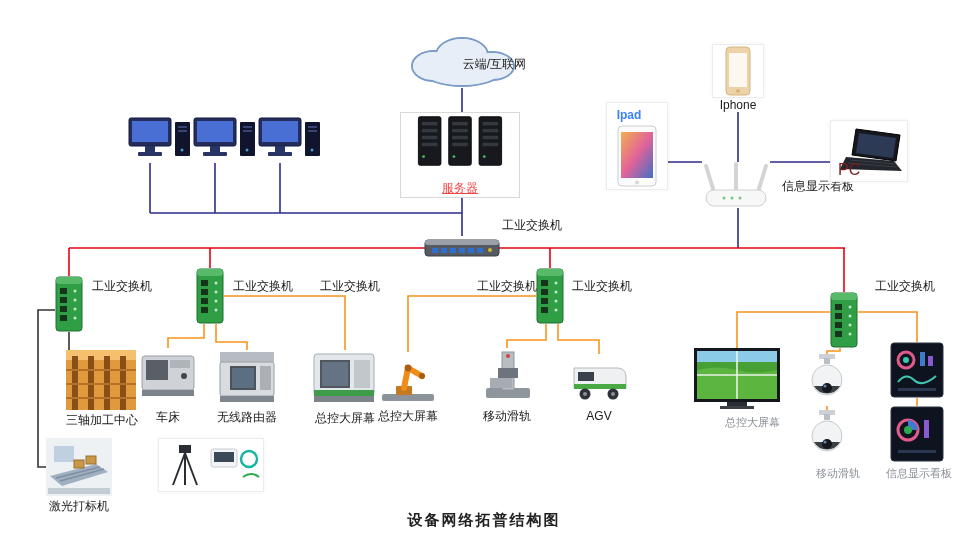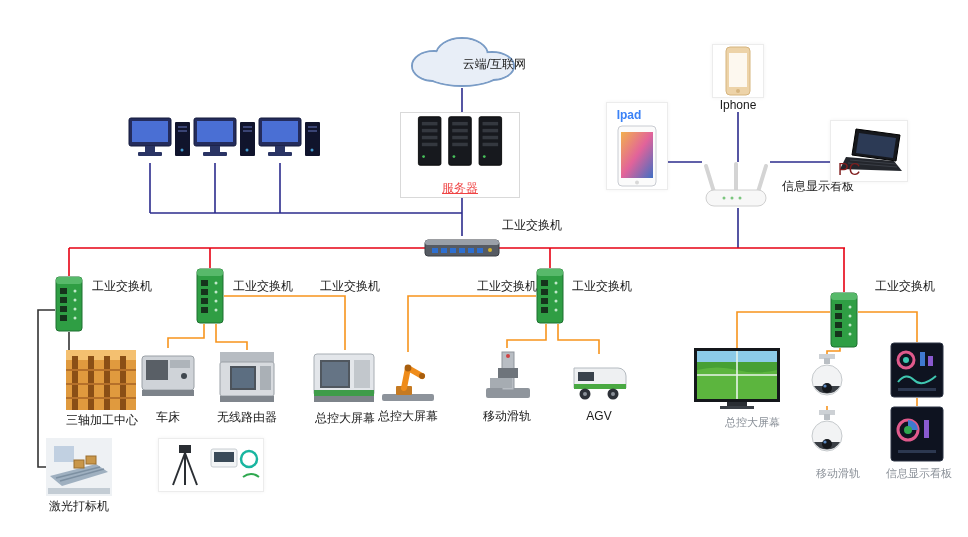--- a/index.html
+++ b/index.html
@@ -483,14 +483,15 @@
         <line x1="26" y1="14" x2="26" y2="46"></line>
         <line x1="26" y1="14" x2="38" y2="46"></line>
       </g>
       <rect x="52" y="10" width="26" height="18" rx="2" fill="#f2f4f5" stroke="#c8cdd2"></rect>
       <rect x="55" y="13" width="20" height="10" fill="#3a4a58"></rect>
       <circle cx="90" cy="20" r="8" fill="none" stroke="#19b5a0" stroke-width="2.5"></circle>
       <path d="M84 38 q8 -6 16 0" stroke="#2fa84f" fill="none" stroke-width="2"></path>
     </svg>
   </div>
 
+  <div class="title">设备网络拓普结构图</div>
 
 </div>
 
 </body></html>

